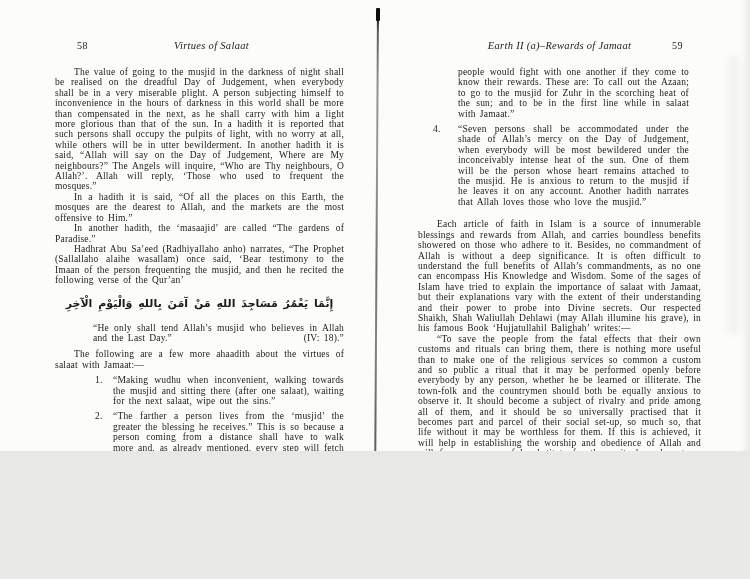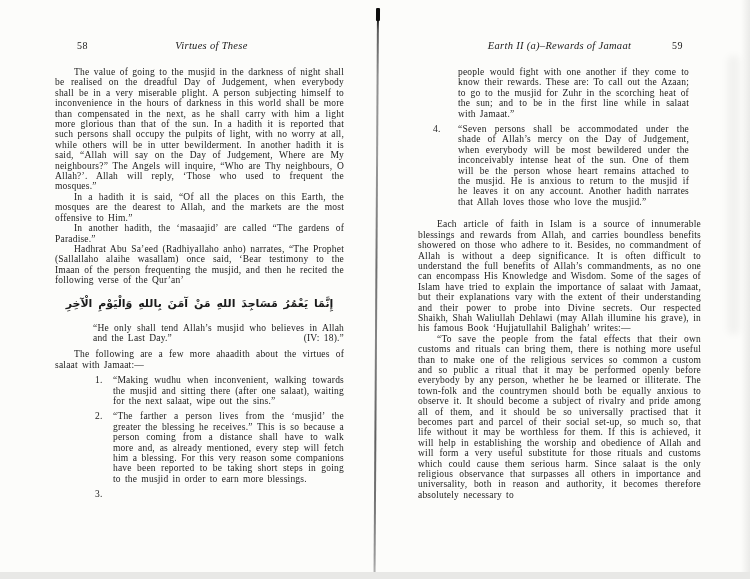--- a/index.html
+++ b/index.html
@@ -1,16 +1,16 @@
 <!DOCTYPE html>
 <html><head>
 <meta charset="utf-8">
 <style>
   html,body{margin:0;padding:0;background:#e8e8e6;}
-  #scan{position:relative;width:750px;height:572px;background:#fcfcfa;overflow:hidden;
+  #scan{position:relative;width:750px;height:451px;background:#fcfcfa;overflow:hidden;
         font-family:"Liberation Serif",serif;color:#1a1a1a;}
   
   .page{position:absolute;top:40px;}
   .page-left{left:55px;width:289px;}
   .page-right{left:418px;width:283px;}
   .running-head{position:relative;height:13px;margin-bottom:14px;
         font-style:italic;font-size:10.5px;letter-spacing:.3px;text-align:center;white-space:nowrap;}
   .running-head .title{display:inline-block;}
   .page-left .running-head .title{transform:translateX(12px);}
   .pagenum{position:absolute;top:0;font-style:normal;font-size:10px;letter-spacing:.5px;}
@@ -55,21 +55,21 @@
 <div id="scan">
 
   <div class="gutter"></div>
   <div class="gutter-cap"></div>
   <div class="edge-streak"></div>
   <div class="edge-right"></div>
 
   <div class="page page-left">
     <div class="running-head">
       <span class="pagenum pagenum-left">58</span>
-      <span class="title">Virtues of These</span>
+      <span class="title">Virtues of Salaat</span>
     </div>
     <div class="bodytext">
       <p>The value of going to the musjid in the darkness of night shall be realised on the dreadful Day of Judgement, when everybody shall be in a very miserable plight. A person subjecting himself to inconvenience in the hours of darkness in this world shall be more than compensated in the next, as he shall carry with him a light more glorious than that of the sun. In a hadith it is reported that such persons shall occupy the pulpits of light, with no worry at all, while others will be in utter bewilderment. In another hadith it is said, “Allah will say on the Day of Judgement, Where are My neighbours?” The Angels will inquire, “Who are Thy neighbours, O Allah?’. Allah will reply, ‘Those who used to frequent the mosques.”</p>
       <p>In a hadith it is said, “Of all the places on this Earth, the mosques are the dearest to Allah, and the markets are the most offensive to Him.”</p>
       <p>In another hadith, the ‘masaajid’ are called “The gardens of Paradise.”</p>
       <p>Hadhrat Abu Sa’eed (Radhiyallaho anho) narrates, “The Prophet (Sallallaho alaihe wasallam) once said, ‘Bear testimony to the Imaan of the person frequenting the musjid, and then he recited the following verse of the Qur’an’</p>
       <div class="verse">إِنَّمَا يَعْمُرُ مَسَاجِدَ اللهِ مَنْ آمَنَ بِاللهِ وَالْيَوْمِ الْآخِرِ</div>
       <div class="trans">
         <span>“He only shall tend Allah’s musjid who believes in Allah and the Last Day.”</span>
         <span class="ref">(IV: 18).”</span>

